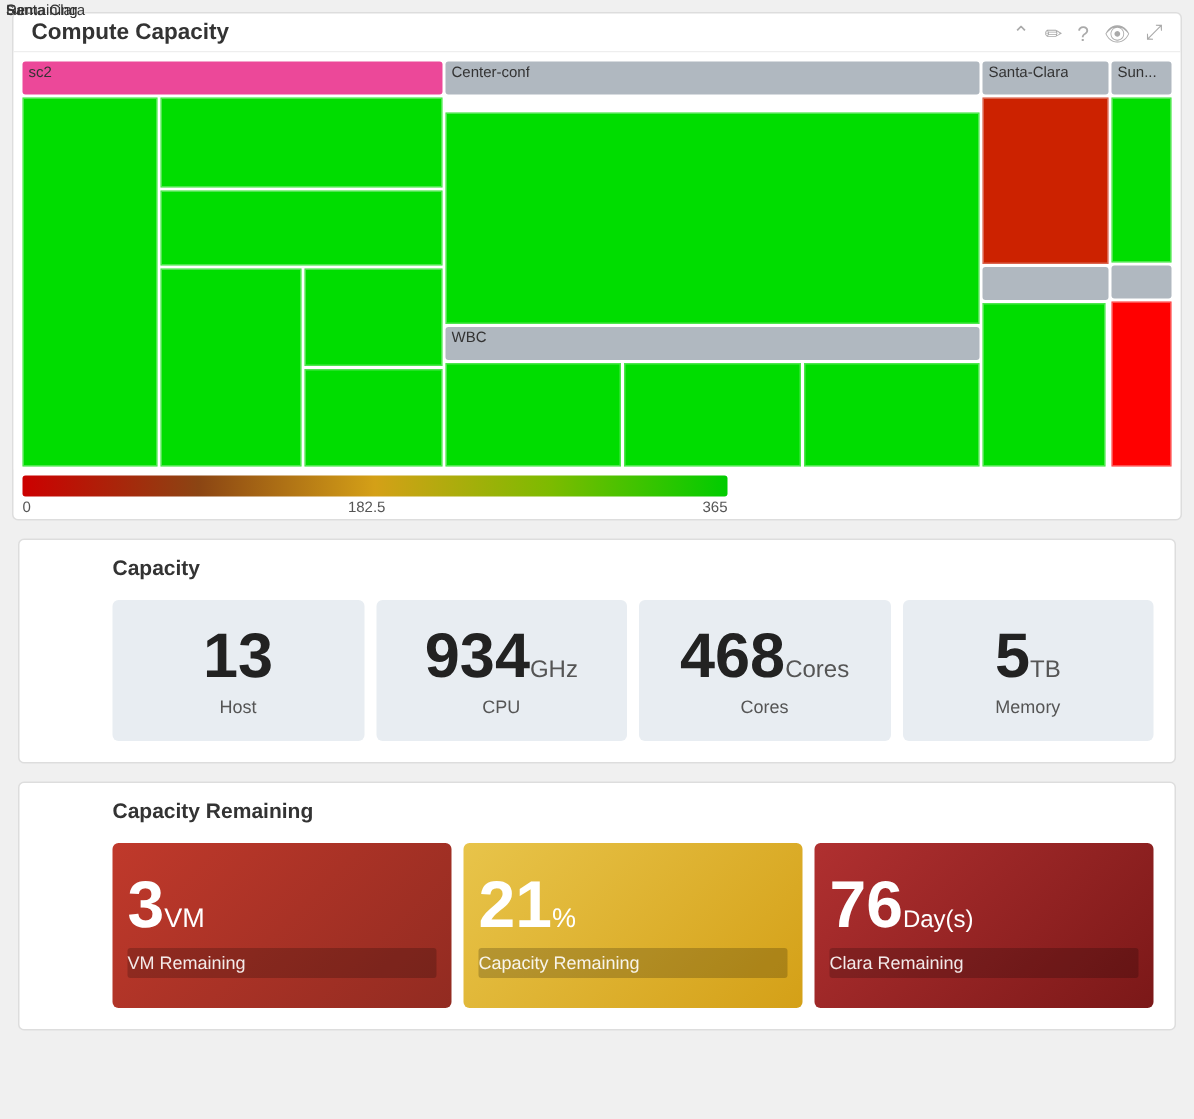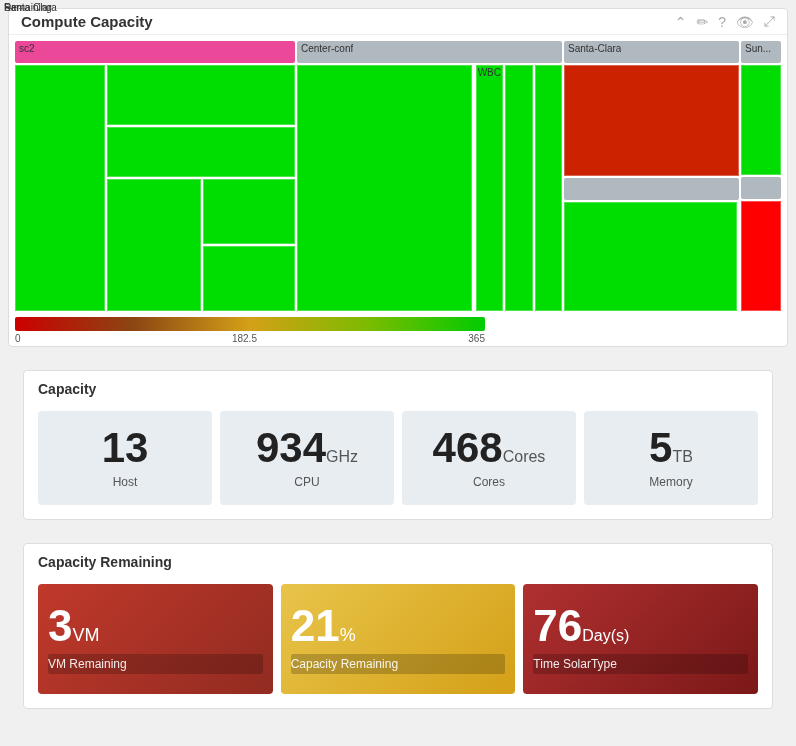--- a/index.html
+++ b/index.html
@@ -71,22 +71,23 @@
       font-size: 10px;
       color: #555;
       margin-top: 2px;
     }
 
     
     .section-card {
       background: #fff;
       border: 1px solid #ddd;
       border-radius: 4px;
-      margin: 23px;
+      margin: 12px;
       overflow: hidden;
+      padding-left: 48px;
     }
     .section-title {
       font-size: 14px;
       font-weight: bold;
       color: #333;
       padding: 10px 14px 6px 14px;
     }
     .capacity-grid {
       display: flex;
       gap: 8px;
@@ -155,22 +156,22 @@
     
     .tm-col-left {
       display: flex;
       flex-direction: column;
       width: 280px;
       gap: 2px;
     }
     .tm-col-mid {
       display: flex;
       flex-direction: column;
-      width: 265px;
-      gap: 2px;
+      width: 356px;
+      gap: 12px;
     }
     .tm-col-right {
       display: flex;
       flex-direction: column;
       flex: 1;
       gap: 2px;
     }
     .tm-label {
       position: absolute;
       top: 2px;
@@ -216,21 +217,21 @@
               </div>
             </div>
           </div>
         </div>
       </div>
 
       <div class="tm-col-mid">
         <div style="height:22px; background:#b0b8c0; border-radius:2px; position:relative;">
           <span class="tm-label" style="color:#333;">Center-conf</span>
         </div>
-        <div style="flex:1; display:flex; flex-direction:row; gap:2px;justify-content:space-between;">
+        <div style="flex:1; display:flex; flex-direction:column; gap:2px;justify-content:space-between;">
           <div style="flex:2; background:#00dd00; border:1px solid rgba(255,255,255,0.3);"></div>
           <div style="height:22px; background:#b0b8c0; border-radius:2px; position:relative;">
             <span class="tm-label" style="color:#333;">WBC</span>
           </div>
           <div style="flex:1; display:flex; gap:2px;">
             <div style="flex:1; background:#00dd00; border:1px solid rgba(255,255,255,0.3);"></div>
             <div style="flex:1; background:#00dd00; border:1px solid rgba(255,255,255,0.3);"></div>
             <div style="flex:1; background:#00dd00; border:1px solid rgba(255,255,255,0.3);"></div>
           </div>
         </div>
@@ -323,16 +324,16 @@
     <div class="remaining-tile tile-yellow">
       <div class="remaining-number">
         <span>21</span><span style="font-size:18px; font-weight:normal;">%</span>
       </div>
       <div class="remaining-label">Capacity Remaining</div>
     </div>
     <div class="remaining-tile tile-dark-red">
       <div class="remaining-number">
         <span>76</span><span style="font-size:16px; font-weight:normal;">Day(s)</span>
       </div>
-      <div class="remaining-label">Time SolarType</div>
+      <div class="remaining-label">Clara Remaining</div>
     </div>
   </div>
 </div>
 
 </body></html>

